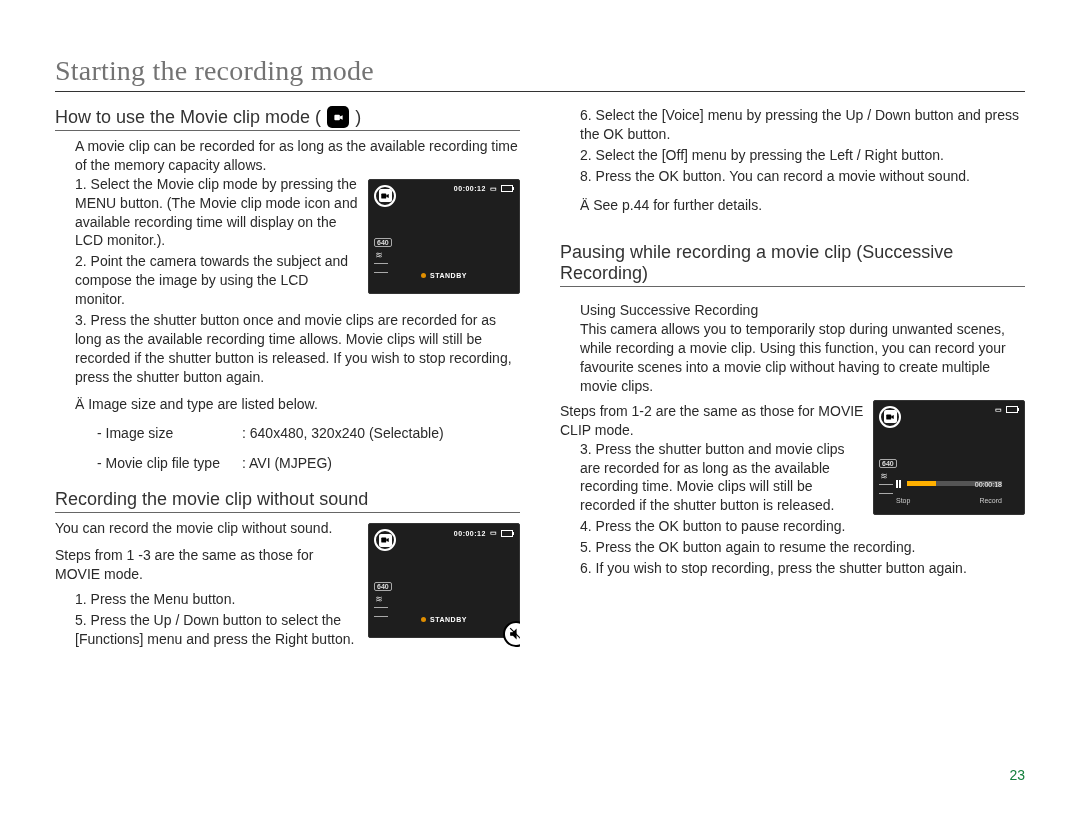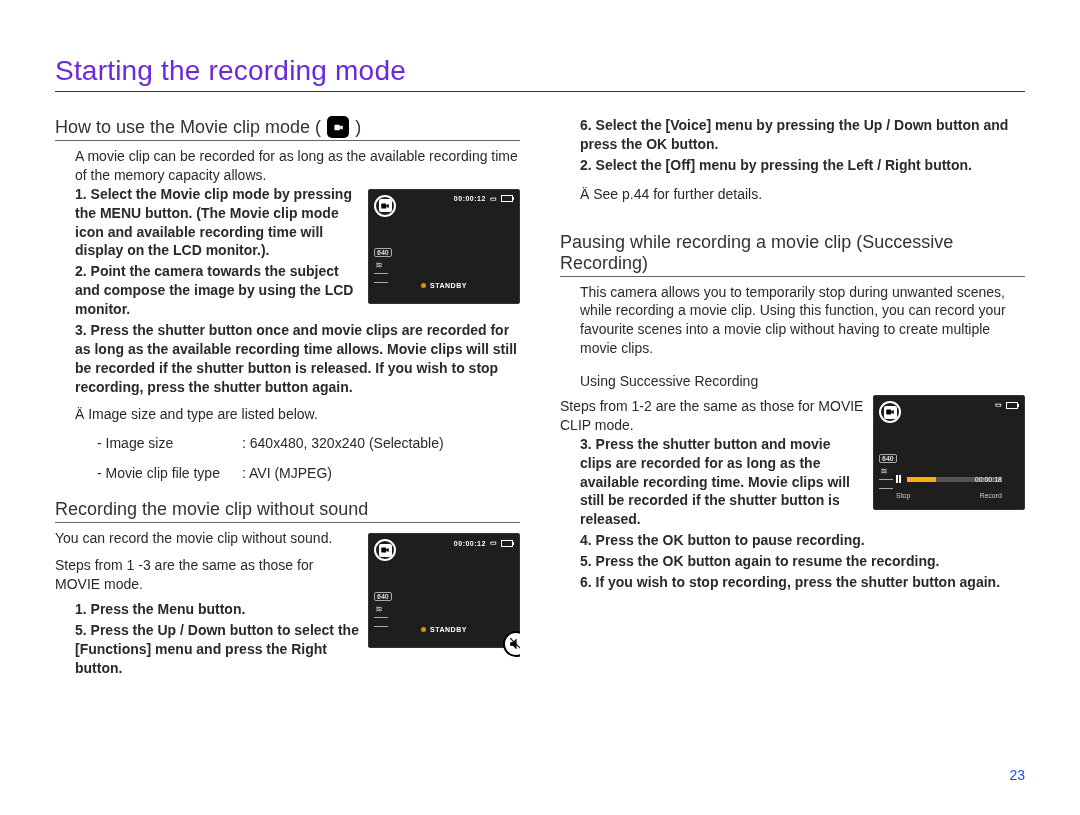--- a/index.html
+++ b/index.html
@@ -8,25 +8,26 @@
     background: #fff;
     width: 1080px;
     height: 815px;
     color: #2a2a2a;
     position: relative;
     padding: 55px 55px 0 55px;
   }
   .page-title {
     font-size: 28px;
     font-weight: 400;
-    color: #6d28d9;
+    color: #737373;
     border-bottom: 1px solid #333;
     padding-bottom: 4px;
-    margin-bottom: 24px;
+    margin-bottom: 14px;
     letter-spacing: 0.2px;
+    font-family: Liberation Serif, serif;
   }
   .cols {
     display: flex;
     gap: 40px;
   }
   .col {
     flex: 1;
     min-width: 0;
   }
   .subhead {
@@ -46,21 +47,21 @@
     justify-content: center;
     width: 22px; height: 22px;
     background: #000;
     border-radius: 5px;
     color: #fff;
     font-size: 11px;
   }
   p, .body { font-size: 14px; line-height: 1.35; color: #2a2a2a; }
   .indent { padding-left: 20px; }
   .indent2 { padding-left: 42px; }
-  .list-item { margin-bottom: 2px; font-weight: bold; }
+  .list-item { margin-bottom: 2px; }
   .spec-list { margin-top: 4px; }
   .spec-row { display: flex; margin-top: 11px; }
   .spec-label { width: 145px; }
   .lcd-wrap {
     float: right;
     margin: 4px 0 6px 8px;
     width: 152px;
   }
   .lcd {
     width: 152px;
@@ -160,21 +161,21 @@
   .lcd .btn-labels {
     position: absolute; bottom: 10px; left: 22px; right: 22px;
     display: flex; justify-content: space-between;
     font-size: 7px; color: #ccc;
   }
   .sec { margin-top: 16px; overflow: hidden; }
   .sec-first { margin-top: 0; }
   .note-mark::before { content: 'Ä'; }
   .page-num {
     position: absolute; bottom: 32px; right: 55px;
-    font-size: 14px; color: #1d4ed8;
+    font-size: 14px; color: #15803d;
   }
   .clearfix::after { content: ''; display: block; clear: both; }
 </style>
 </head>
 <body>
 
 <h1 class="page-title">Starting the recording mode</h1>
 
 <div class="cols">
 
@@ -280,28 +281,29 @@
       <p class="body indent list-item">5. Press the Up / Down button to select the [Functions] menu and press the Right button.</p>
     </div>
 
   </div>
 
   <div class="col">
 
     <div class="sec sec-first">
       <p class="body indent list-item">6. Select the [Voice] menu by pressing the Up / Down button and press the OK button.</p>
       <p class="body indent list-item">2. Select the [Off] menu by pressing the Left / Right button.</p>
+      <p class="body indent list-item">8. Press the OK button. You can record a movie without sound.</p>
       <p class="body indent" style="margin-top:10px"><span class="note-mark"></span><span> See p.44 for further details.</span></p>
     </div>
 
     <div class="sec clearfix" style="margin-top:28px">
       <h2 class="subhead">Pausing while recording a movie clip (Successive Recording)</h2>
+      <p class="body indent" style="margin-top:14px">Using Successive Recording</p>
+
       <p class="body indent">This camera allows you to temporarily stop during unwanted scenes, while recording a movie clip. Using this function, you can record your favourite scenes into a movie clip without having to create multiple movie clips.</p>
-
-      <p class="body indent" style="margin-top:14px">Using Successive Recording</p>
 
       <div class="lcd-wrap" style="margin-top:4px">
         <div class="lcd">
           <div class="corner-icon">
             <div class="corner-icon-inner">
               <svg width="10" height="10" viewBox="0 0 24 24" fill="#000">
                   <rect x="3" y="6" width="12" height="12" rx="2"></rect>
                   <path d="M15 10l6-3v10l-6-3z"></path>
                 </svg>
             </div>

